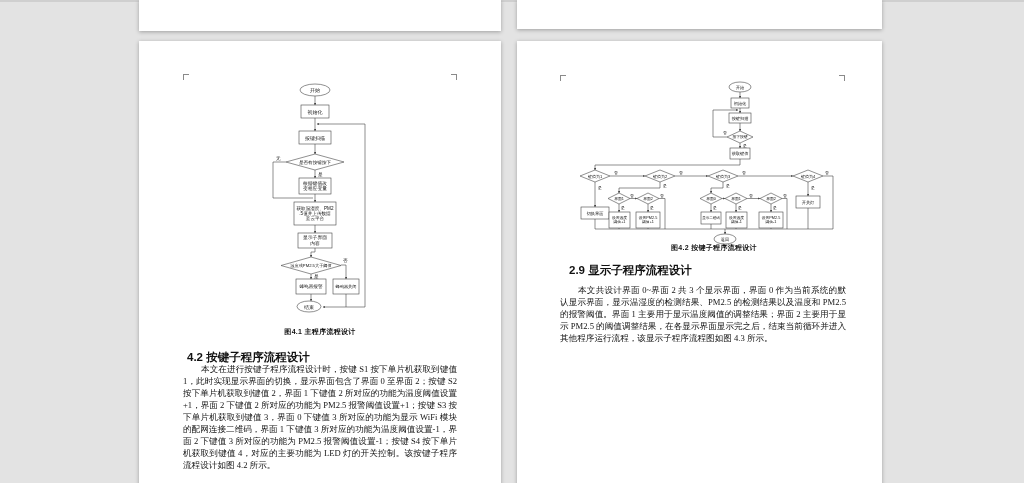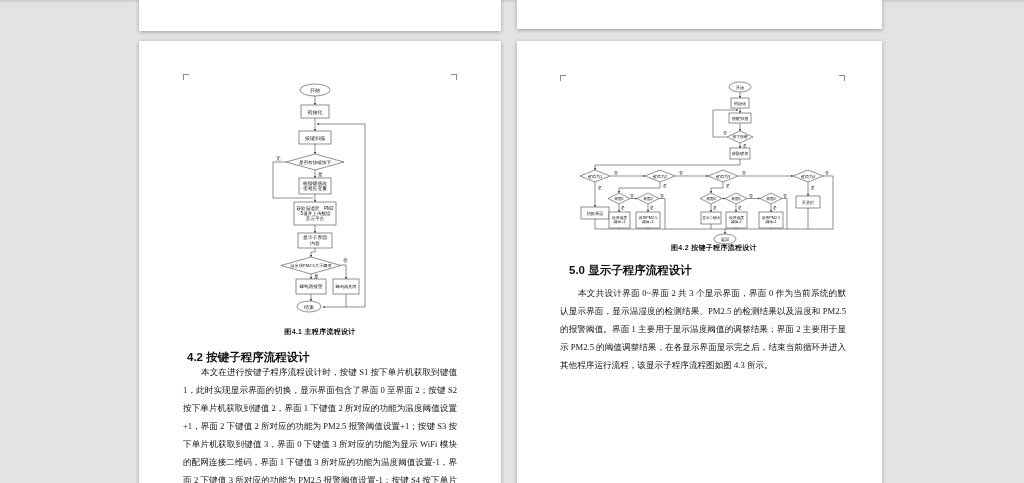--- a/index.html
+++ b/index.html
@@ -20,21 +20,21 @@
   #page-right .crop.tr{left:322px;top:34px}
   svg.flow{position:absolute;left:0;top:0;font-family:"Liberation Sans",sans-serif}
   .caption{position:absolute;font-family:"Liberation Sans",sans-serif;font-weight:bold;
            font-size:7px;color:#111;text-align:center;letter-spacing:.3px}
   #page-left .caption{left:0;top:286px;width:362px}
   #page-right .caption{left:30px;top:202px;width:334px}
   .heading{position:absolute;font-family:"Liberation Sans",sans-serif;font-weight:bold;
            font-size:11.5px;color:#111}
   #page-left .heading{left:48px;top:309px}
   #page-right .heading{left:52px;top:222px}
-  .para{position:absolute;font-size:8.6px;line-height:18px;color:#141414;
+  .para{position:absolute;font-size:8.6px;line-height:12px;color:#141414;
         text-align:justify;text-justify:inter-ideograph;text-indent:18px}
   #page-left .para{left:44px;top:322px;width:274px}
   #page-right .para{left:43px;top:243px;width:286px}
 </style>
 </head>
 <body>
 
 <div class="top-line"></div>
 
 <div class="page" id="prev-left"></div>
@@ -194,15 +194,15 @@
       <text x="143" y="156" font-size="3.8000000000000003" fill="#111">否</text>
       <text x="209" y="146" font-size="3.8000000000000003" fill="#111">是</text>
       <text x="196" y="168" font-size="3.8000000000000003" fill="#111">是</text>
       <text x="221" y="168" font-size="3.8000000000000003" fill="#111">是</text>
       <text x="232" y="156" font-size="3.8000000000000003" fill="#111">否</text>
       <text x="256" y="168" font-size="3.8000000000000003" fill="#111">是</text>
       <text x="266" y="156" font-size="3.8000000000000003" fill="#111">否</text>
       <text x="294" y="148" font-size="3.8000000000000003" fill="#111">是</text>
     </svg>
   <div class="caption">图4.2 按键子程序流程设计</div>
-  <div class="heading">5.0 显示子程序流程设计</div>
+  <div class="heading">2.9 显示子程序流程设计</div>
   <div class="para">本文共设计界面 0~界面 2 共 3 个显示界面，界面 0 作为当前系统的默认显示界面，显示温湿度的检测结果、PM2.5 的检测结果以及温度和 PM2.5 的报警阈值。界面 1 主要用于显示温度阈值的调整结果；界面 2 主要用于显示 PM2.5 的阈值调整结果，在各显示界面显示完之后，结束当前循环并进入其他程序运行流程，该显示子程序流程图如图 4.3 所示。</div>
 </div>
 
 </body></html>

